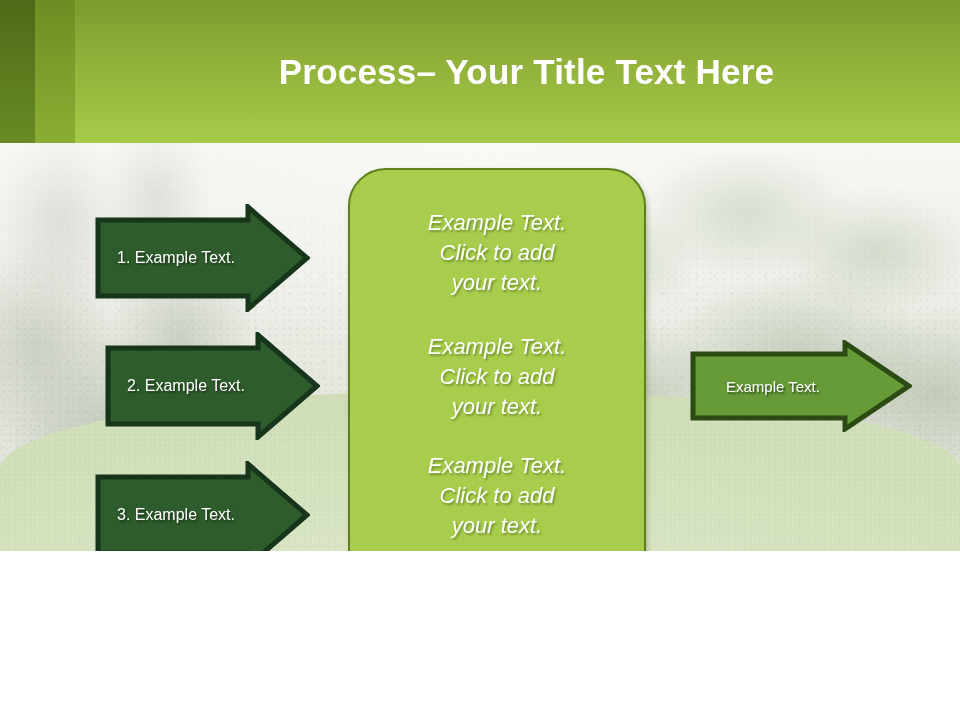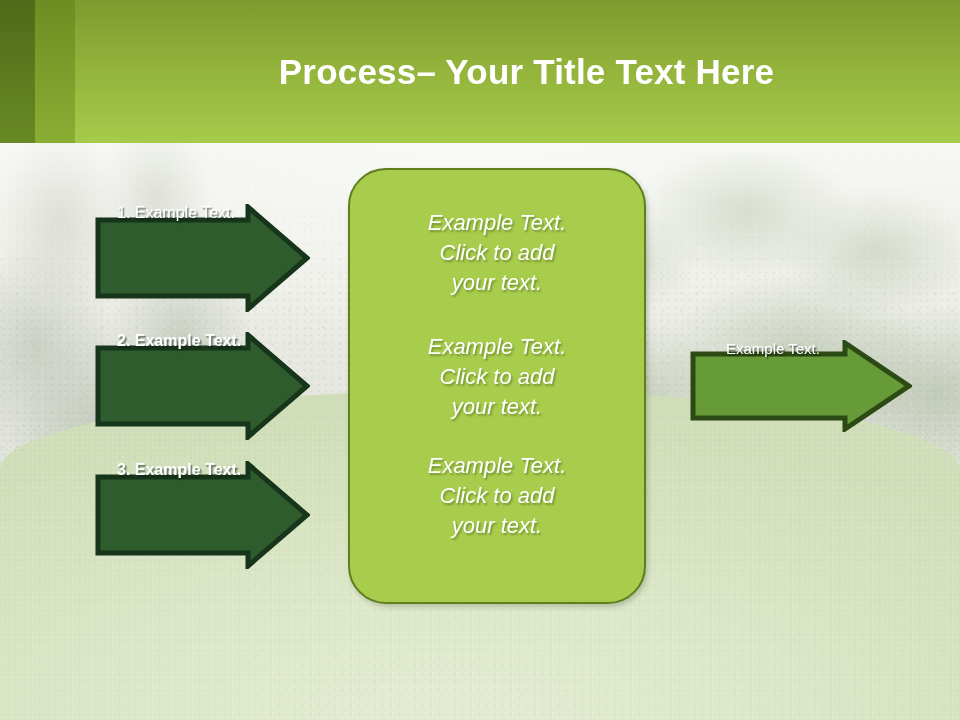--- a/index.html
+++ b/index.html
@@ -7,21 +7,21 @@
     padding: 0;
     background: #ffffff;
   }
   body {
     font-family: "Liberation Sans", sans-serif;
   }
 
   #slide {
     position: relative;
     width: 960px;
-    height: 720px;
+    height: 551px;
     overflow: hidden;
     background: #be185d;
   }
 
   
   .photo {
     position: absolute;
     left: 0;
     top: 143px;
     width: 960px;
@@ -151,38 +151,39 @@
     padding-left: 18px;
     box-sizing: border-box;
   }
   .title .strong { font-weight: bold; }
   .title .light  { font-weight: bold; }
 
   
   .arrow {
     position: absolute;
     display: flex;
+    align-items: center;
     justify-content: flex-start;
     box-sizing: border-box;
   }
   .arrow svg { position: absolute; left: 0; top: 0; }
   .arrow .lbl {
     position: relative;
     color: #ffffff;
     font-size: 16px;
     white-space: nowrap;
     text-shadow: 1.5px 1.5px 1.5px rgba(20,34,16,.60);
     z-index: 2;
   }
 
   .arrow-left  { width: 215px; height: 108px; }
   .arrow-left .lbl { padding-left: 22px; }
   .a1 { left: 95px; top: 204px; }
-  .a2 { left: 95px; top: 332px; font-weight: bold; }
-  .a3 { left: 95px; top: 461px; font-weight: bold; }
+  .a2 { left: 105px; top: 332px; }
+  .a3 { left: 95px; top: 461px; }
 
   .arrow-right { width: 222px; height: 92px; }
   .arrow-right .lbl { padding-left: 36px; font-size: 15px; }
   .a4 { left: 690px; top: 340px; }
 
   
   .centerbox {
     position: absolute;
     left: 348px; top: 168px;
     width: 298px; height: 436px;

